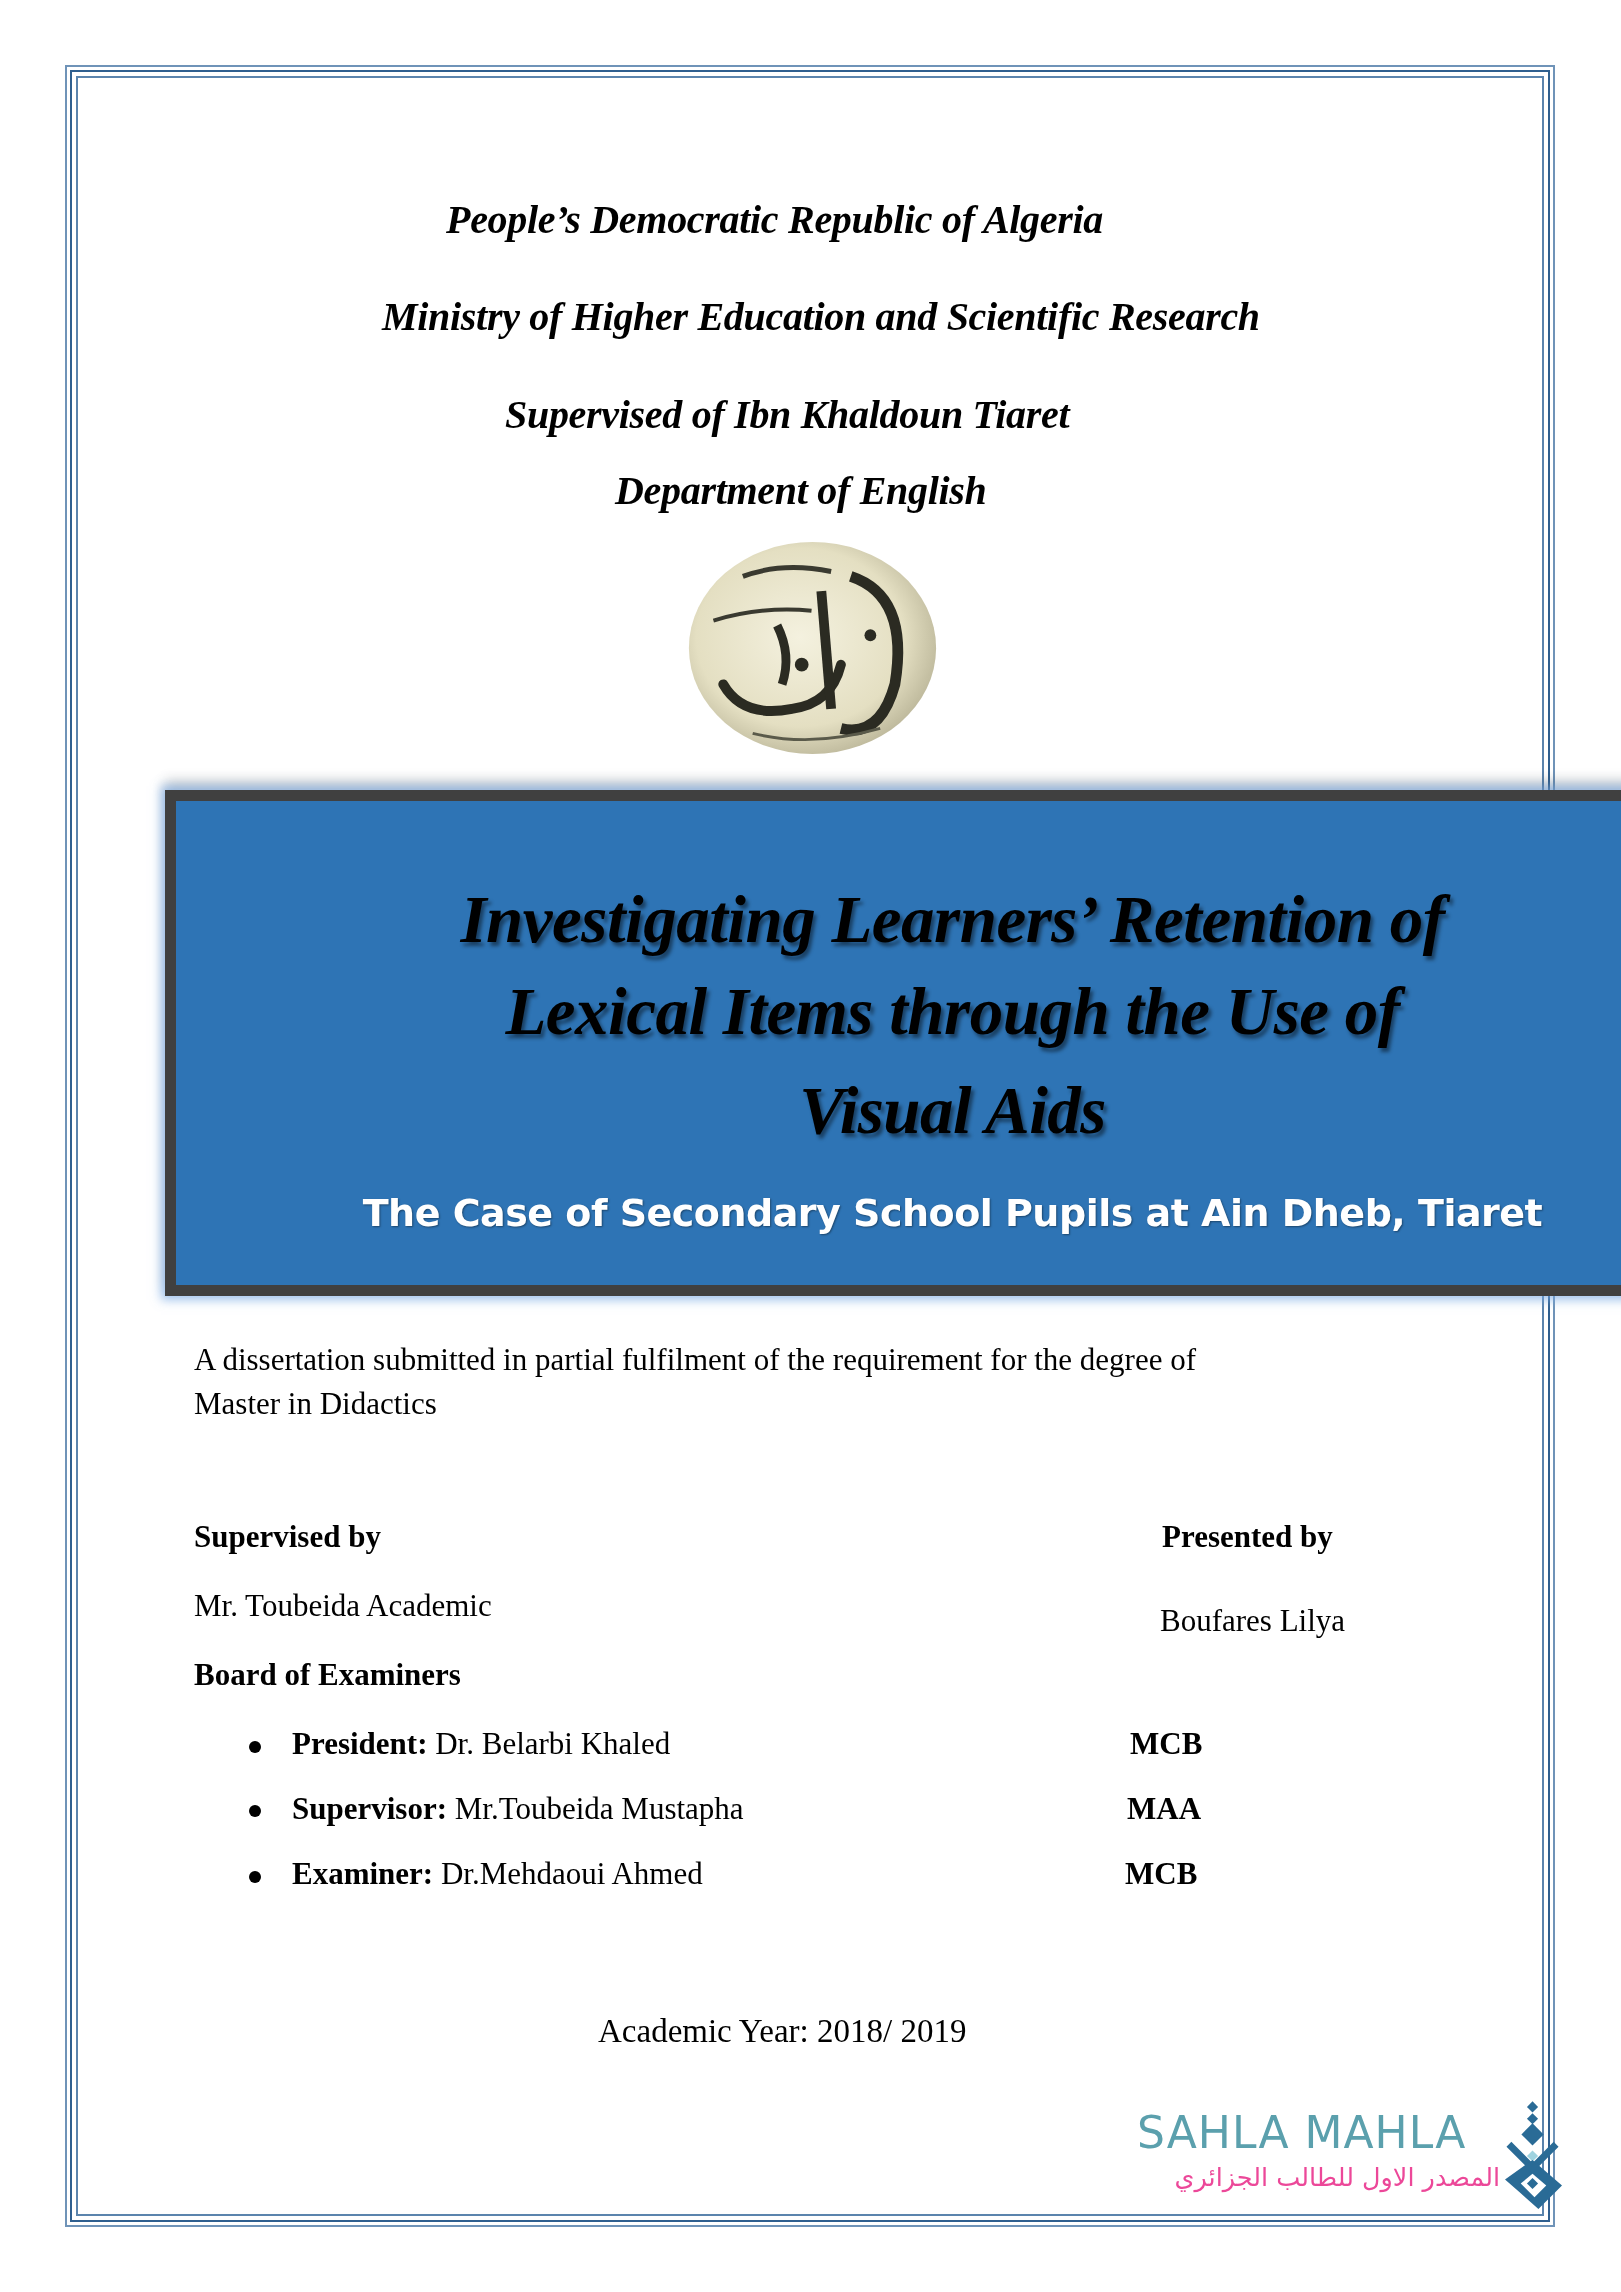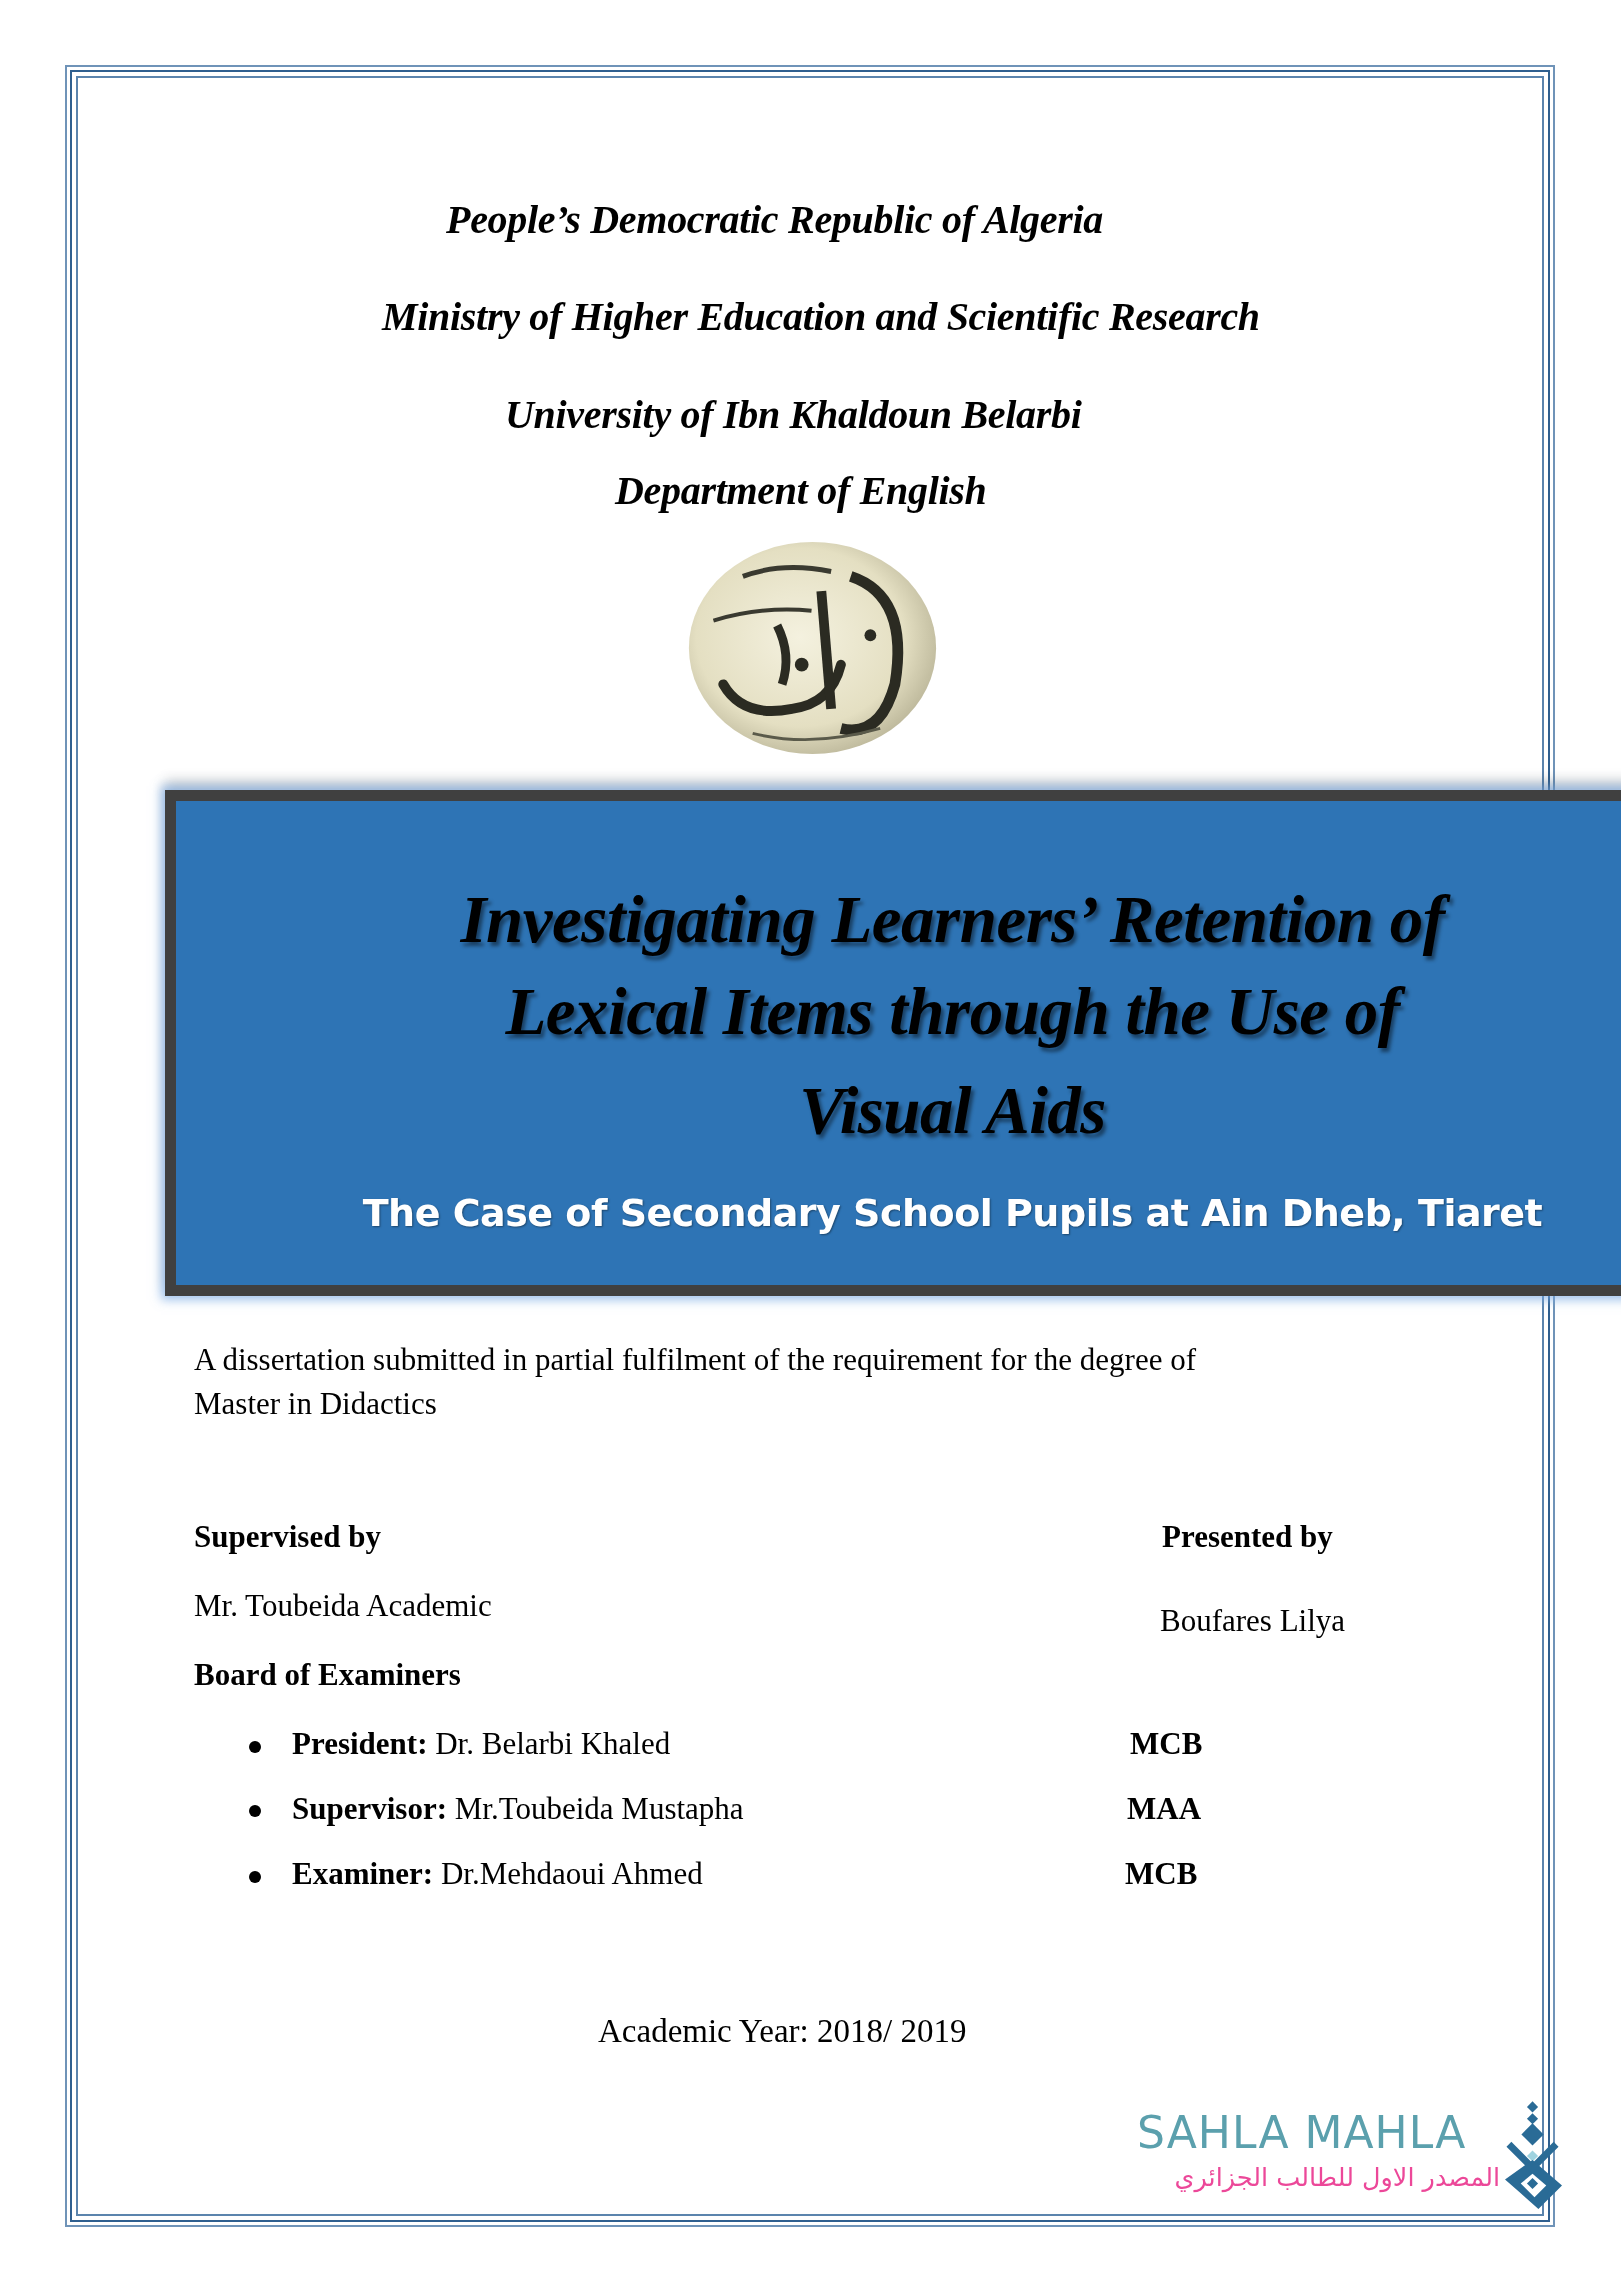--- a/index.html
+++ b/index.html
@@ -29,21 +29,21 @@
 </head>
 <body>
 
 <div class="frame">
     <div class="l2"></div>
     <div class="l3"></div>
   </div>
 
 <div class="hdr" style="left:446px; top:196px;">People’s Democratic Republic of Algeria</div>
 <div class="hdr" style="left:382px; top:293px;">Ministry of Higher Education and Scientific Research</div>
-<div class="hdr" style="left:505px; top:391px;">University of Ibn Khaldoun Belarbi</div>
+<div class="hdr" style="left:505px; top:391px;">Supervised of Ibn Khaldoun Tiaret</div>
 <div class="hdr" style="left:606px; top:467px;margin-left:9px;">Department of English</div>
 
 <svg class="logo" viewBox="0 0 262 226">
   <defs>
     <radialGradient id="sg" cx="45%" cy="45%" r="60%">
       <stop offset="0%" stop-color="#f4f1df"></stop>
       <stop offset="70%" stop-color="#e4dfc2"></stop>
       <stop offset="100%" stop-color="#b8b396"></stop>
     </radialGradient>
   </defs>

